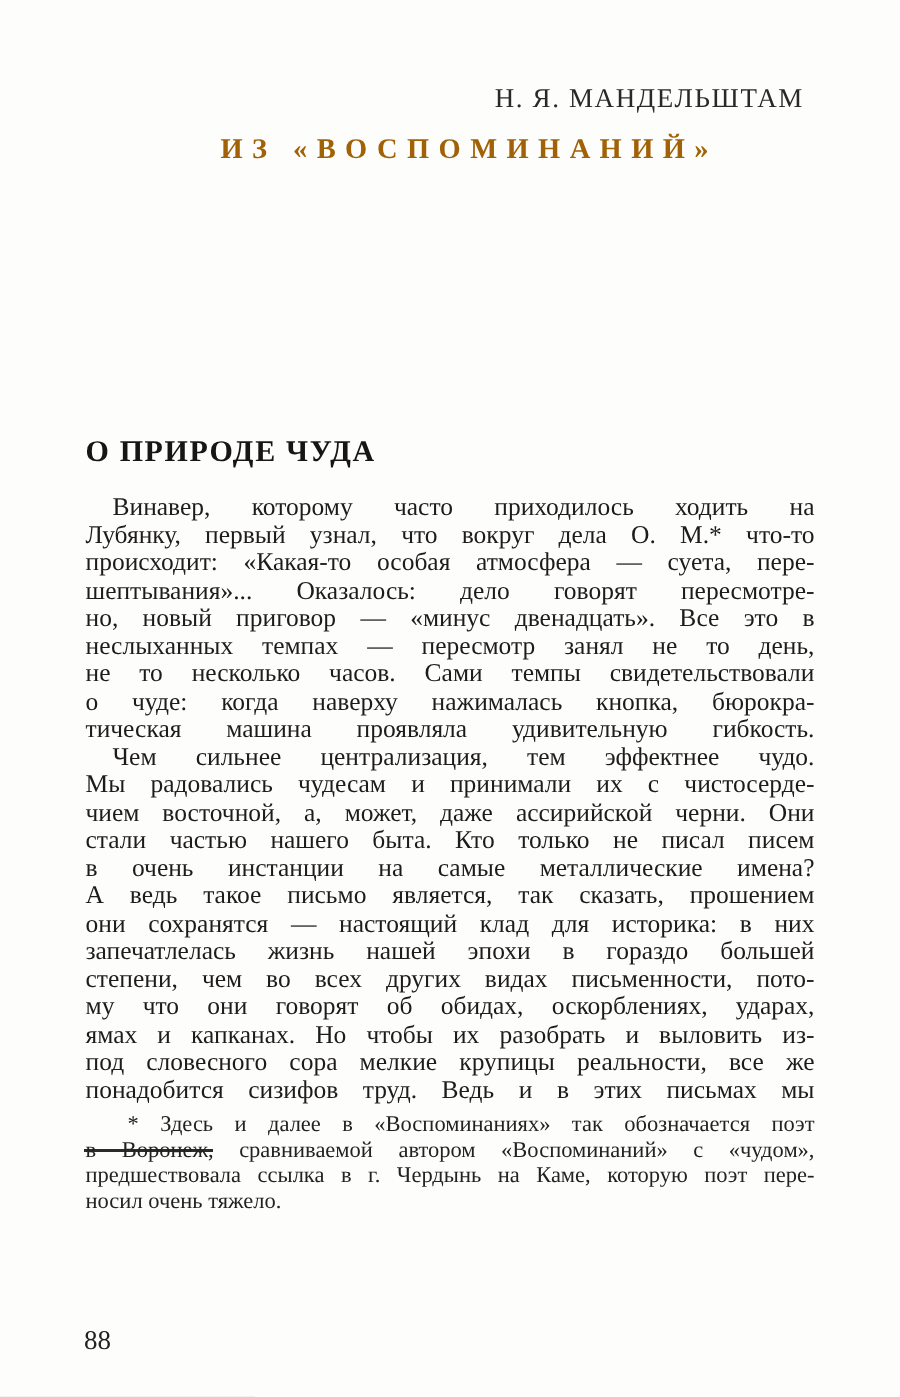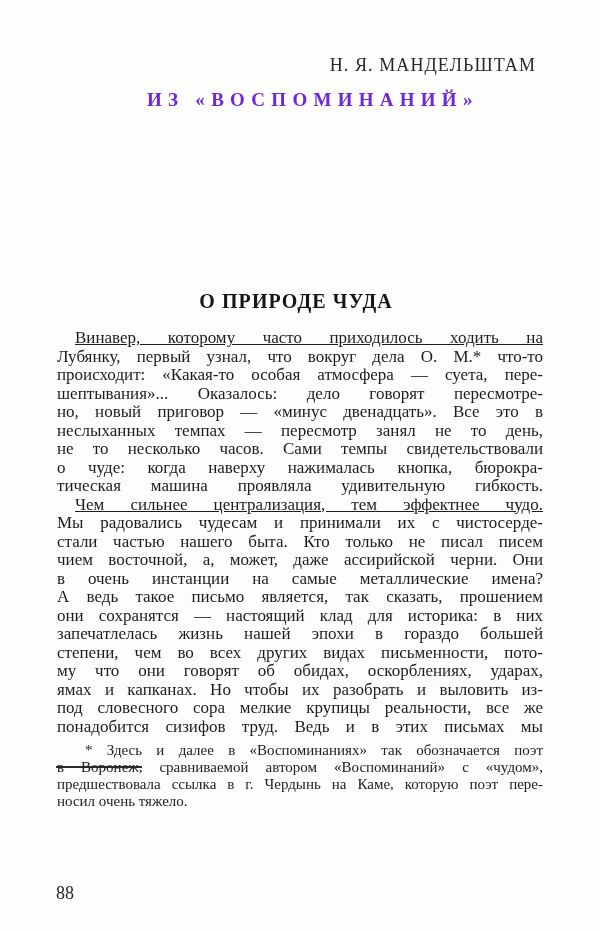--- a/index.html
+++ b/index.html
@@ -28,29 +28,28 @@
     color: #2a2927;
     white-space: nowrap;
   }
   .book-title {
     position: absolute;
     top: 89px;
     left: 147px;
     font-size: 19px;
     font-weight: bold;
     letter-spacing: 0.33em;
-    color: #6d28d9;
+    color: #a16207;
     white-space: nowrap;
   }
   .chapter-heading {
     position: absolute;
     top: 290px;
     left: 57px;
     width: 478px;
-    text-align: center;
     font-size: 20px;
     font-weight: bold;
     letter-spacing: 0.055em;
     color: #171614;
     white-space: nowrap;
   }
   .body-text {
     position: absolute;
     top: 329px;
     left: 57px;
@@ -60,21 +59,20 @@
   }
   .body-text .line {
     text-align: justify;
     text-align-last: justify;
     text-justify: inter-word;
     height: 18.5px;
     overflow: visible;
   }
   .body-text .line.indent {
     text-indent: 18px;
-    text-decoration: underline;
   }
   .footnote-divider {
     position: absolute;
     top: 766px;
     left: 56px;
     width: 86px;
     height: 2px;
     background: #2c2b29;
   }
   .footnote {
@@ -122,22 +120,22 @@
       <div class="line">Лубянку, первый узнал, что вокруг дела О. М.* что-то</div>
       <div class="line">происходит: «Какая-то особая атмосфера — суета, пере-</div>
       <div class="line">шептывания»... Оказалось: дело говорят пересмотре-</div>
       <div class="line">но, новый приговор — «минус двенадцать». Все это в</div>
       <div class="line">неслыханных темпах — пересмотр занял не то день,</div>
       <div class="line">не то несколько часов. Сами темпы свидетельствовали</div>
       <div class="line">о чуде: когда наверху нажималась кнопка, бюрокра-</div>
       <div class="line">тическая машина проявляла удивительную гибкость.</div>
       <div class="line indent">Чем сильнее централизация, тем эффектнее чудо.</div>
       <div class="line">Мы радовались чудесам и принимали их с чистосерде-</div>
+      <div class="line">чием восточной, а, может, даже ассирийской черни. Они</div>
       <div class="line">стали частью нашего быта. Кто только не писал писем</div>
-      <div class="line">чием восточной, а, может, даже ассирийской черни. Они</div>
       <div class="line">в очень инстанции на самые металлические имена?</div>
       <div class="line">А ведь такое письмо является, так сказать, прошением</div>
       <div class="line">они сохранятся — настоящий клад для историка: в них</div>
       <div class="line">запечатлелась жизнь нашей эпохи в гораздо большей</div>
       <div class="line">степени, чем во всех других видах письменности, пото-</div>
       <div class="line">му что они говорят об обидах, оскорблениях, ударах,</div>
       <div class="line">ямах и капканах. Но чтобы их разобрать и выловить из-</div>
       <div class="line">под словесного сора мелкие крупицы реальности, все же</div>
       <div class="line">понадобится сизифов труд. Ведь и в этих письмах мы</div>
     </div>

